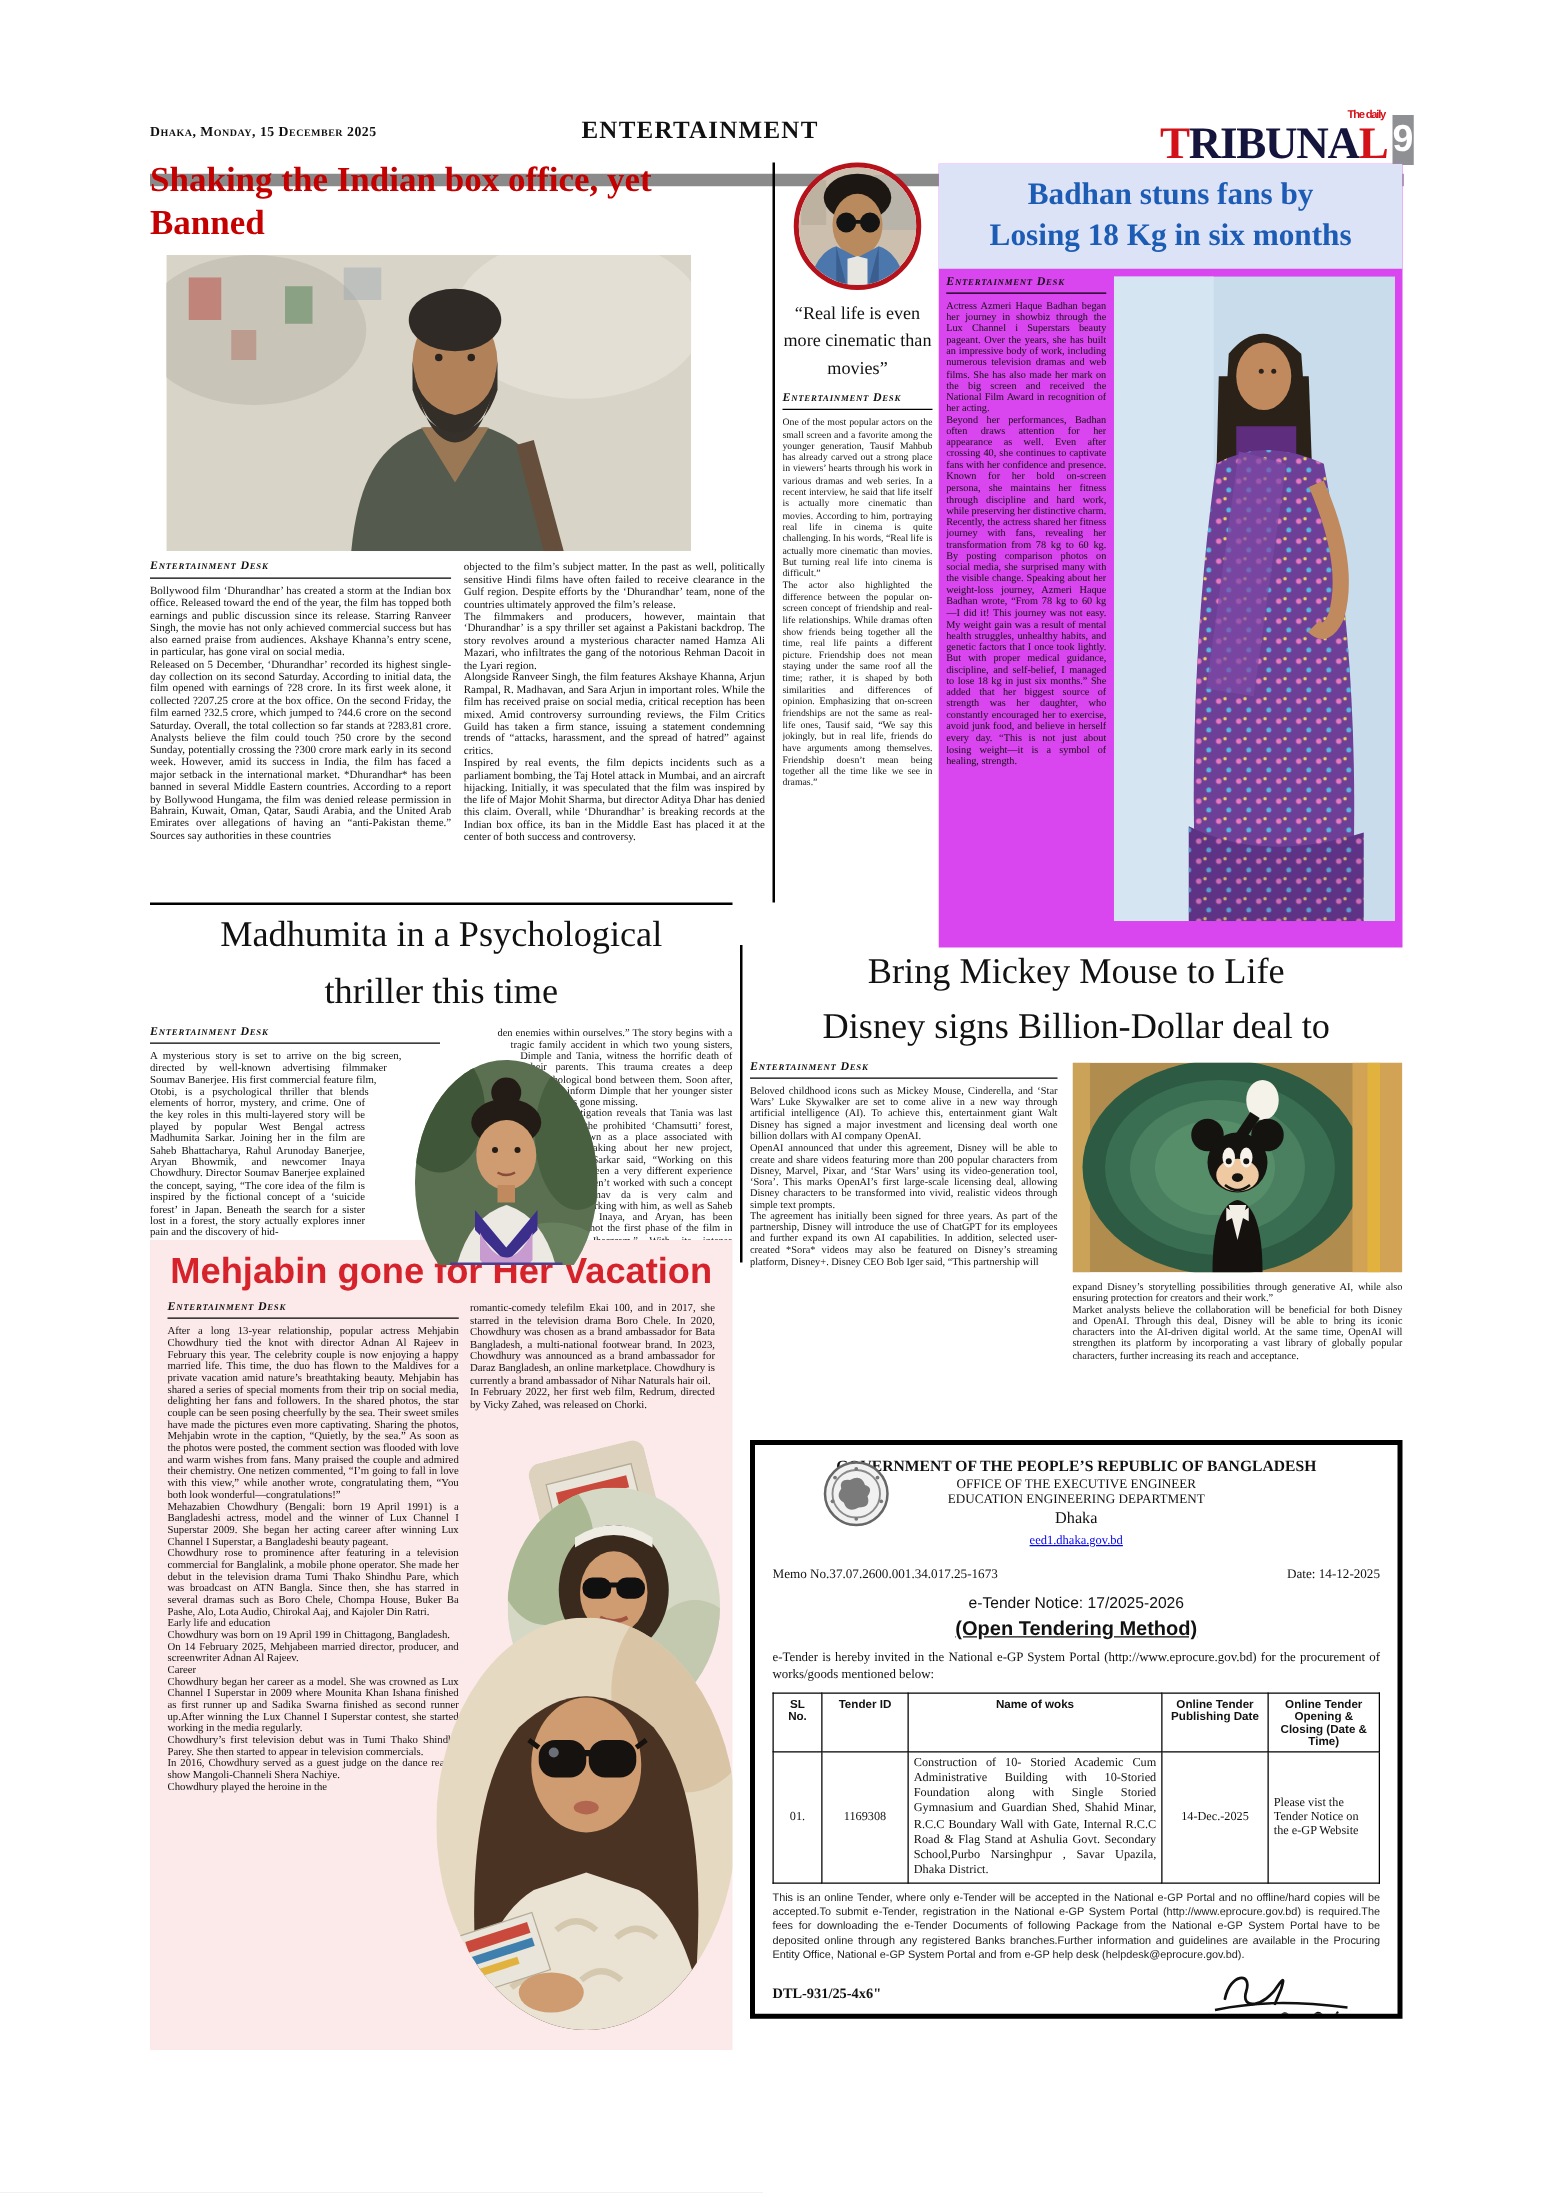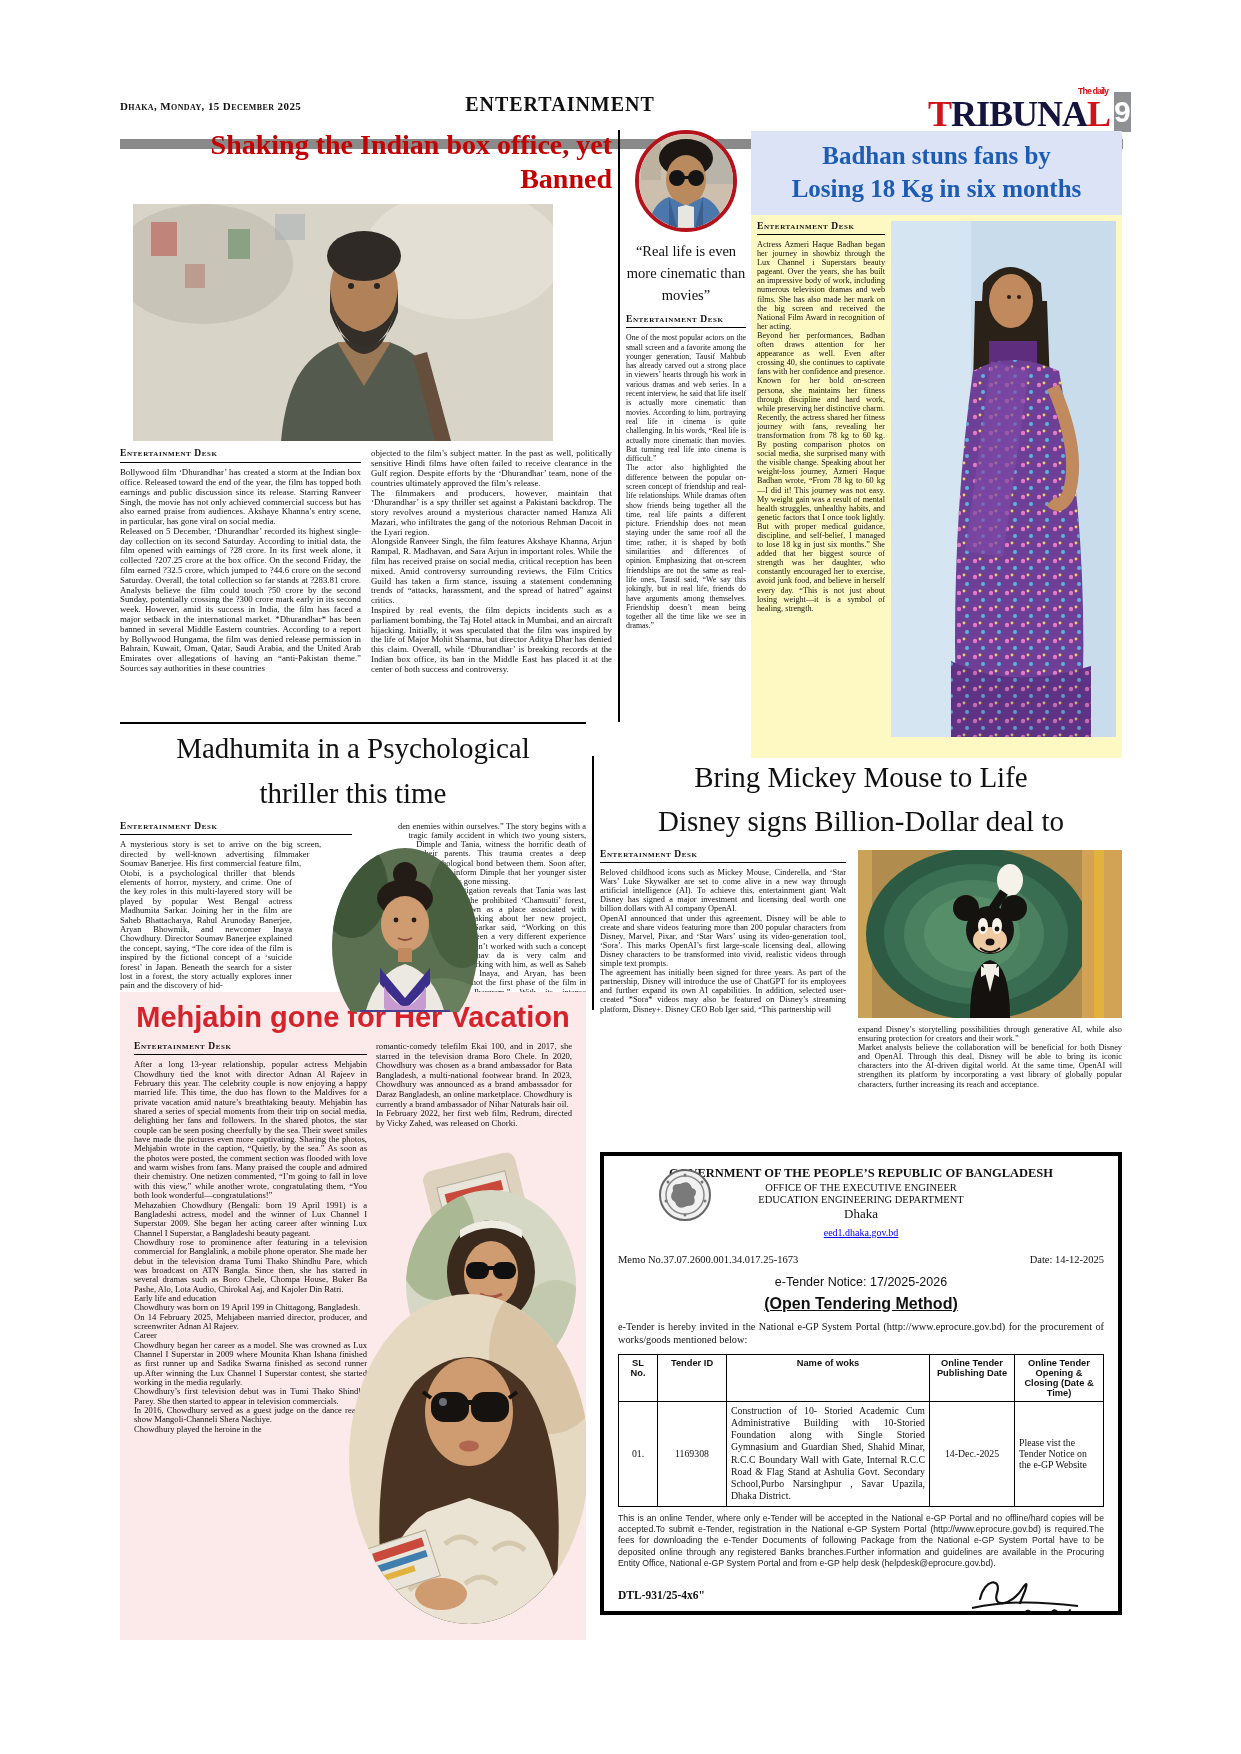--- a/index.html
+++ b/index.html
@@ -11,38 +11,38 @@
   .section-title{left:120px;top:93px;width:880px;text-align:center;font-size:20px;font-weight:bold;letter-spacing:1px;}
   .brand{left:928px;top:84px;width:196px;height:48px;display:flex;align-items:flex-end;}
   .brand-word{position:relative;font-family:"Liberation Serif",serif;font-weight:bold;font-size:36px;line-height:1;letter-spacing:-1px;color:#14143c;}
   .brand-word .red{color:#d31118;}
   .brand-tag{position:absolute;top:-9px;right:2px;font-family:"Liberation Sans",sans-serif;font-size:9px;color:#d31118;font-weight:bold;}
   .page-badge{width:34px;height:40px;background:#8f9093;color:#fff;font-family:"Liberation Sans",sans-serif;
               font-weight:bold;font-size:30px;display:flex;align-items:center;justify-content:center;margin-left:4px;}
   .topbar{left:120px;top:139px;width:1003px;height:10px;background:#8a8a8a;}
   
   .desk{font-weight:bold;font-variant:small-caps;font-size:9.5px;letter-spacing:.6px;
-        border-bottom:1.5px solid #000;padding-bottom:3px;margin-bottom:5px;}
+        border-bottom:1.5px solid #000;padding-bottom:3px;margin-bottom:5px;font-style:italic;}
   .body-text{white-space:pre-line;text-align:justify;}
   .vrule{width:1.5px;background:#000;}
   .hrule{height:1.5px;background:#000;}
   
   #art-dhu{left:120px;top:128px;width:492px;}
-  .dhu-head{color:#c40000;font-weight:bold;font-size:28px;line-height:1.22;text-align:right;}
+  .dhu-head{color:#c40000;font-weight:bold;font-size:28px;line-height:1.22;text-align:left;}
   .dhu-photo{margin:8px 0 0 13px;width:420px;height:237px;overflow:hidden;}
   .dhu-cols{display:flex;gap:10px;margin-top:8px;}
   .dhu-col{width:241px;font-size:8.8px;line-height:9.8px;height:278px;overflow:hidden;}
   
   #art-tau{left:626px;top:130px;width:120px;}
   .tau-photo{width:94px;height:94px;border:4px solid #b5121b;border-radius:50%;overflow:hidden;margin:0 auto;}
   .tau-quote{font-size:14.5px;line-height:1.5;text-align:center;margin-top:9px;}
   .tau-body{font-size:7.8px;line-height:9.3px;height:400px;overflow:hidden;}
   #vrule1{left:618px;top:130px;height:592px;}
   
-  #art-bad{left:751px;top:131px;width:371px;height:627px;background:#fef9c3;overflow:hidden;}
+  #art-bad{left:751px;top:131px;width:371px;height:627px;background:#d946ef;overflow:hidden;}
   .bad-head{background:#dde3f6;padding:9px 4px 10px;text-align:center;color:#1d5cb4;font-weight:bold;font-size:25px;line-height:1.3;}
   .bad-inner{display:flex;padding:6px 6px 0;gap:6px;}
   .bad-colwrap{width:128px;}
   .bad-col{font-size:8.2px;line-height:9.1px;height:495px;overflow:hidden;}
   .bad-photo{flex:1;height:516px;overflow:hidden;}
   
   #hrule1{left:120px;top:722px;width:466px;}
   #art-mad{left:120px;top:726px;width:466px;height:286px;overflow:hidden;}
   .mad-head{font-size:29px;line-height:1.55;text-align:center;}
   .mad-body{position:relative;margin-top:6px;}

